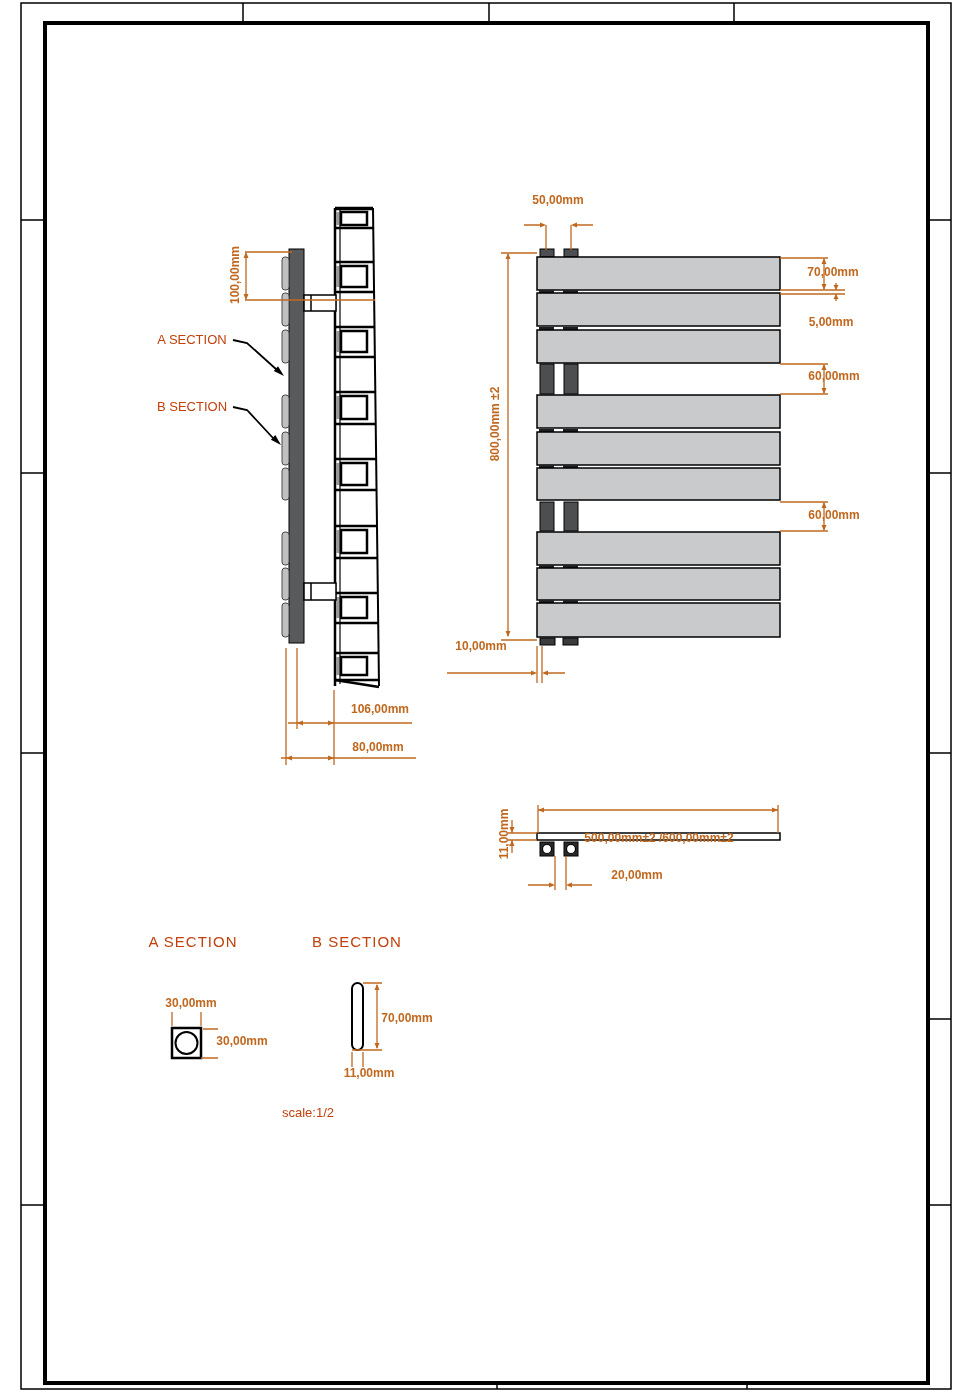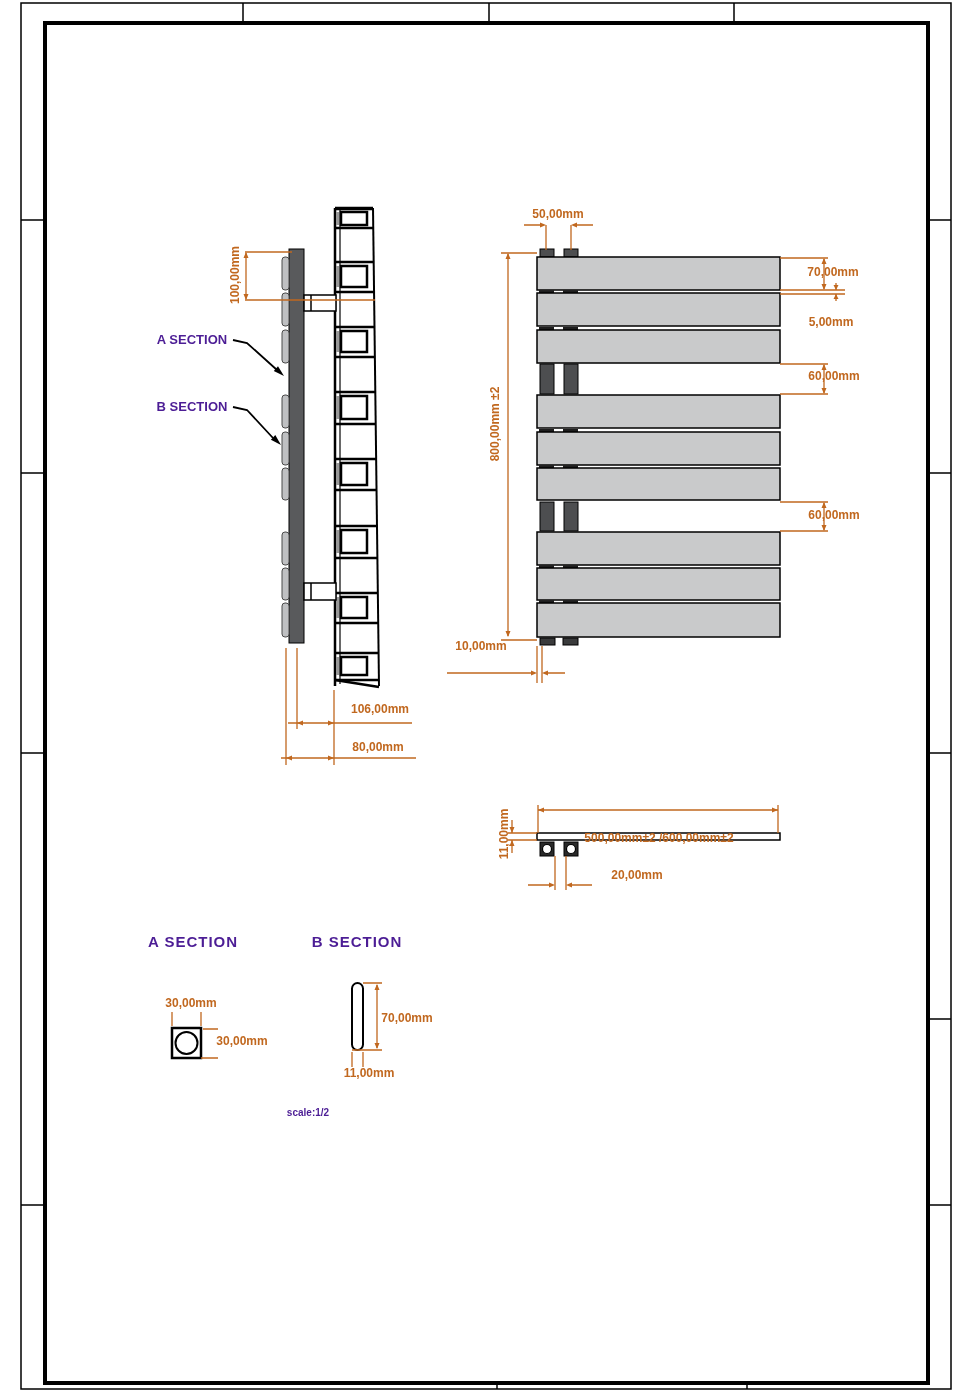--- a/index.html
+++ b/index.html
@@ -9,21 +9,21 @@
   }
   #drawing{position:absolute;left:0;top:0;}
   .dim-label{
     position:absolute;transform:translate(-50%,-50%);
     color:#c1681f;font-size:12px;font-weight:bold;white-space:nowrap;
     letter-spacing:0px;
   }
   .dim-label.vert{transform:translate(-50%,-50%) rotate(-90deg);}
   .black-label{
     position:absolute;transform:translate(-50%,-50%);
-    color:#4c1d95;font-size:13px;font-weight:bold;white-space:nowrap;
+    color:#c2410c;font-size:13px;font-weight:normal;white-space:nowrap;
   }
   .section-title{font-size:15px;letter-spacing:1px;}
 </style>
 </head>
 <body>
 
 <div id="sheet">
 
 <svg id="drawing" width="956" height="1392" viewBox="0 0 956 1392" xmlns="http://www.w3.org/2000/svg">
 
@@ -238,33 +238,33 @@
         <polygon points="377,1049 374.5,1043 379.5,1043"></polygon>
   </g>
 </svg>
 
 <div class="dim-label vert" style="left:235px;top:275px">100,00mm</div>
 <div class="black-label" style="left:192px;top:339px">A SECTION</div>
 <div class="black-label" style="left:192px;top:406px">B SECTION</div>
 <div class="dim-label" style="left:378px;top:747px">80,00mm</div>
 <div class="dim-label" style="left:380px;top:709px">106,00mm</div>
 
-<div class="dim-label" style="left:558px;top:214px">50,00mm</div>
+<div class="dim-label" style="left:558px;top:200px">50,00mm</div>
 <div class="dim-label vert" style="left:495px;top:424px">800,00mm ±2</div>
 <div class="dim-label" style="left:833px;top:272px">70,00mm</div>
 <div class="dim-label" style="left:831px;top:322px">5,00mm</div>
 <div class="dim-label" style="left:834px;top:376px">60,00mm</div>
 <div class="dim-label" style="left:834px;top:515px">60,00mm</div>
 <div class="dim-label" style="left:481px;top:646px">10,00mm</div>
 
 <div class="dim-label" style="left:659px;top:838px">500,00mm±2 /600,00mm±2</div>
 <div class="dim-label vert" style="left:504px;top:834px">11,00mm</div>
 <div class="dim-label" style="left:637px;top:875px">20,00mm</div>
 
 <div class="black-label section-title" style="left:193px;top:941px">A SECTION</div>
 <div class="black-label section-title" style="left:357px;top:941px">B SECTION</div>
 <div class="dim-label" style="left:191px;top:1003px">30,00mm</div>
 <div class="dim-label" style="left:242px;top:1041px">30,00mm</div>
 <div class="dim-label" style="left:407px;top:1018px">70,00mm</div>
 <div class="dim-label" style="left:369px;top:1073px">11,00mm</div>
-<div class="black-label" style="left:308px;top:1112px;font-size:10px">scale:1/2</div>
+<div class="black-label" style="left:308px;top:1112px;font-size:13px">scale:1/2</div>
 
 </div>
 
 </body></html>

